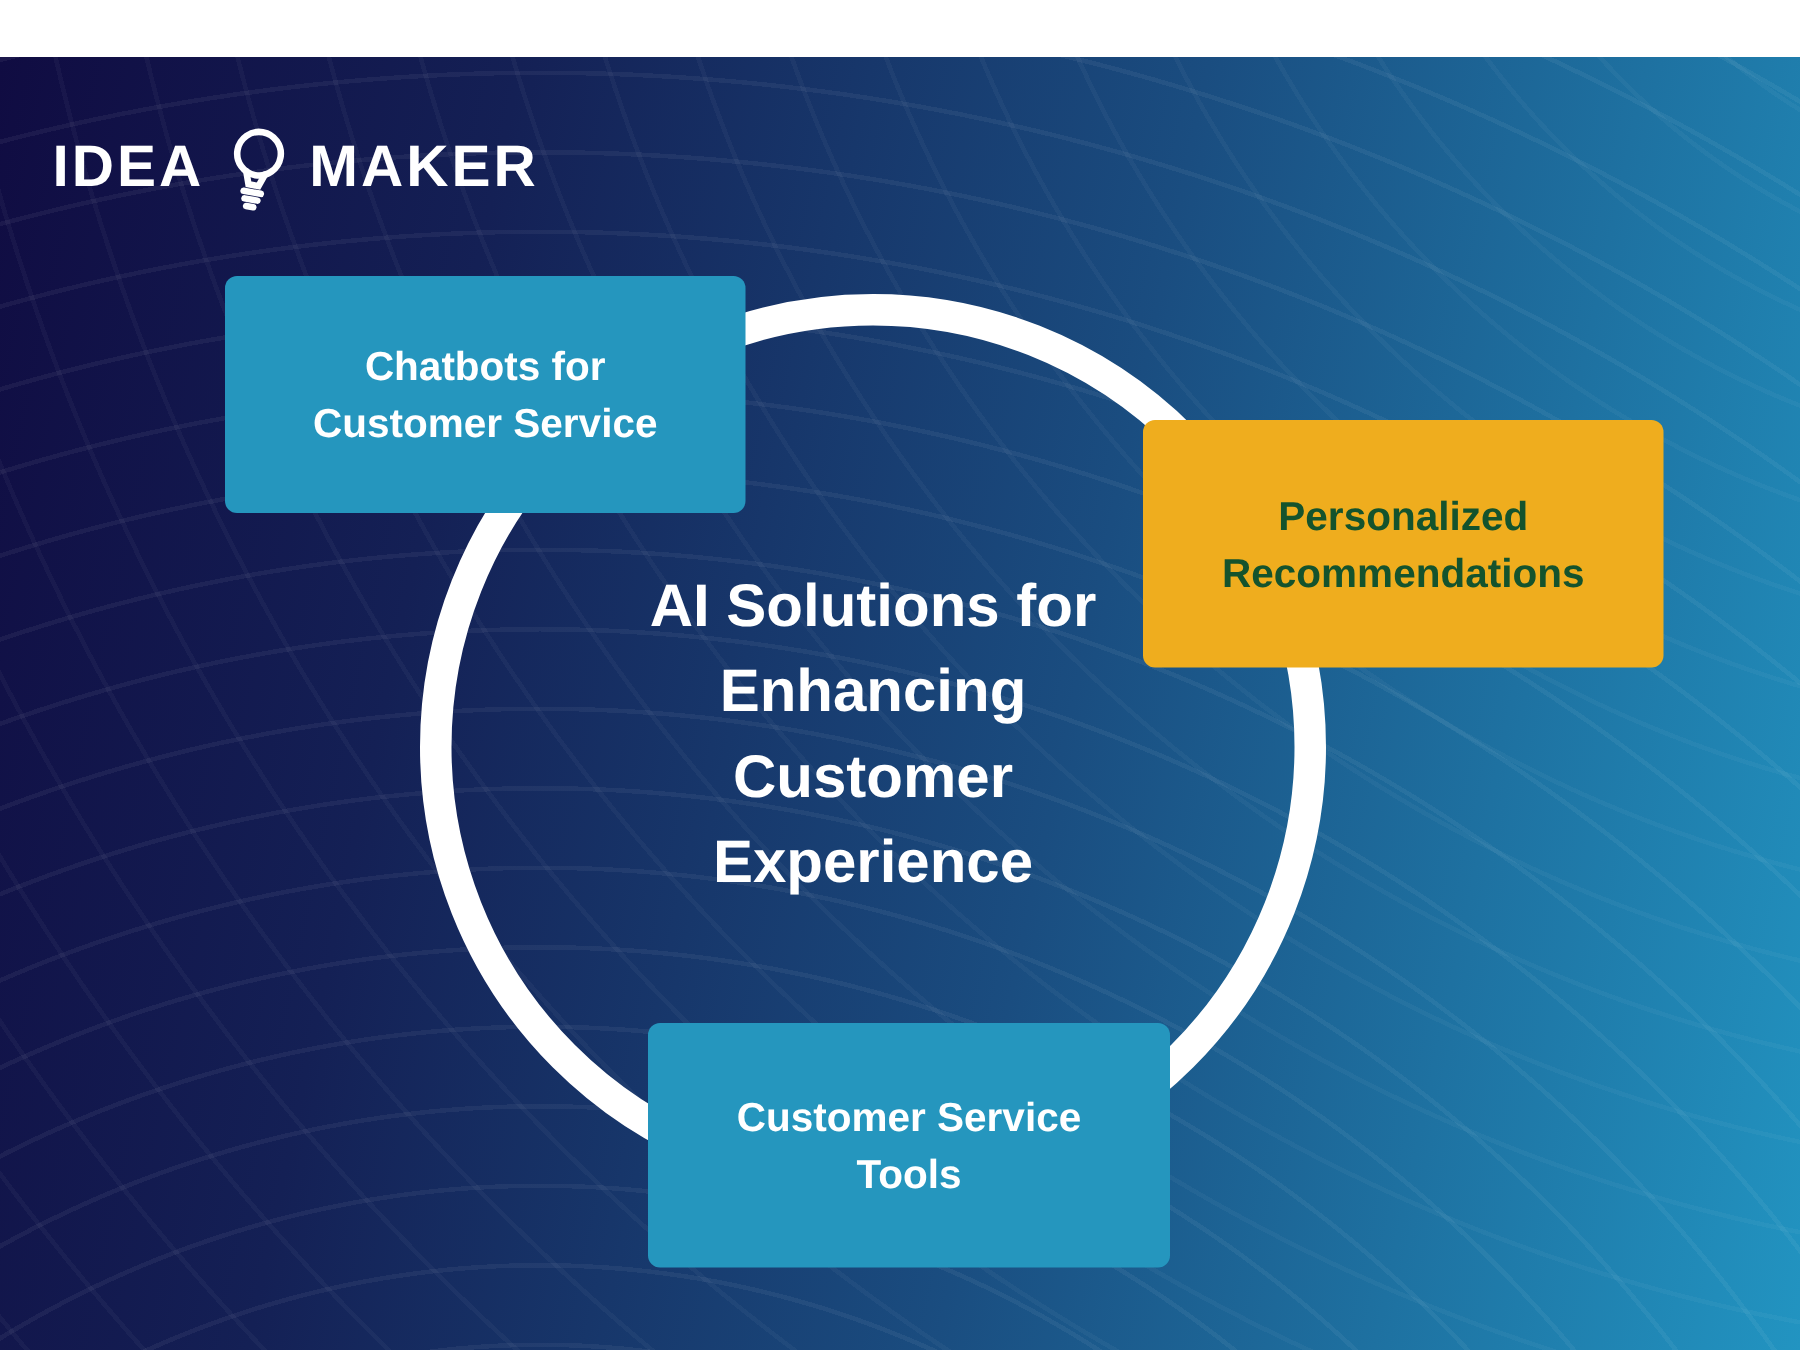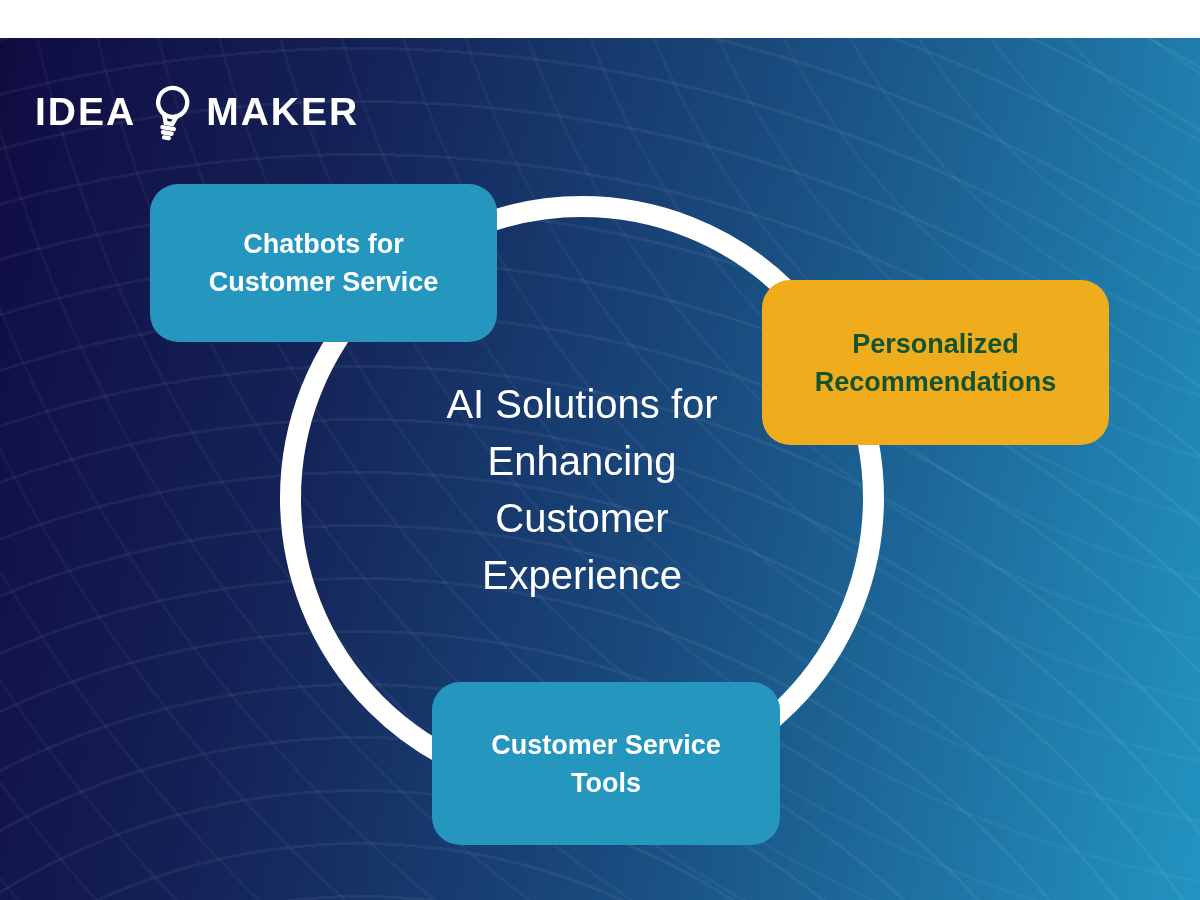--- a/index.html
+++ b/index.html
@@ -78,30 +78,30 @@
   
   .center-title {
     position: absolute;
     left: 382px;
     top: 338px;
     width: 400px;
     z-index: 2;
     text-align: center;
     color: #ffffff;
     font-size: 40px;
-    font-weight: 400;
+    font-weight: 700;
     line-height: 57px;
     white-space: pre-line;
   }
 
   
   .card {
     position: absolute;
     z-index: 3;
-    border-radius: 28px;
+    border-radius: 8px;
     display: flex;
     align-items: center;
     justify-content: center;
     text-align: center;
     font-size: 27px;
     font-weight: bold;
     line-height: 38px;
     white-space: pre-line;
   }
   .card-chatbots {

